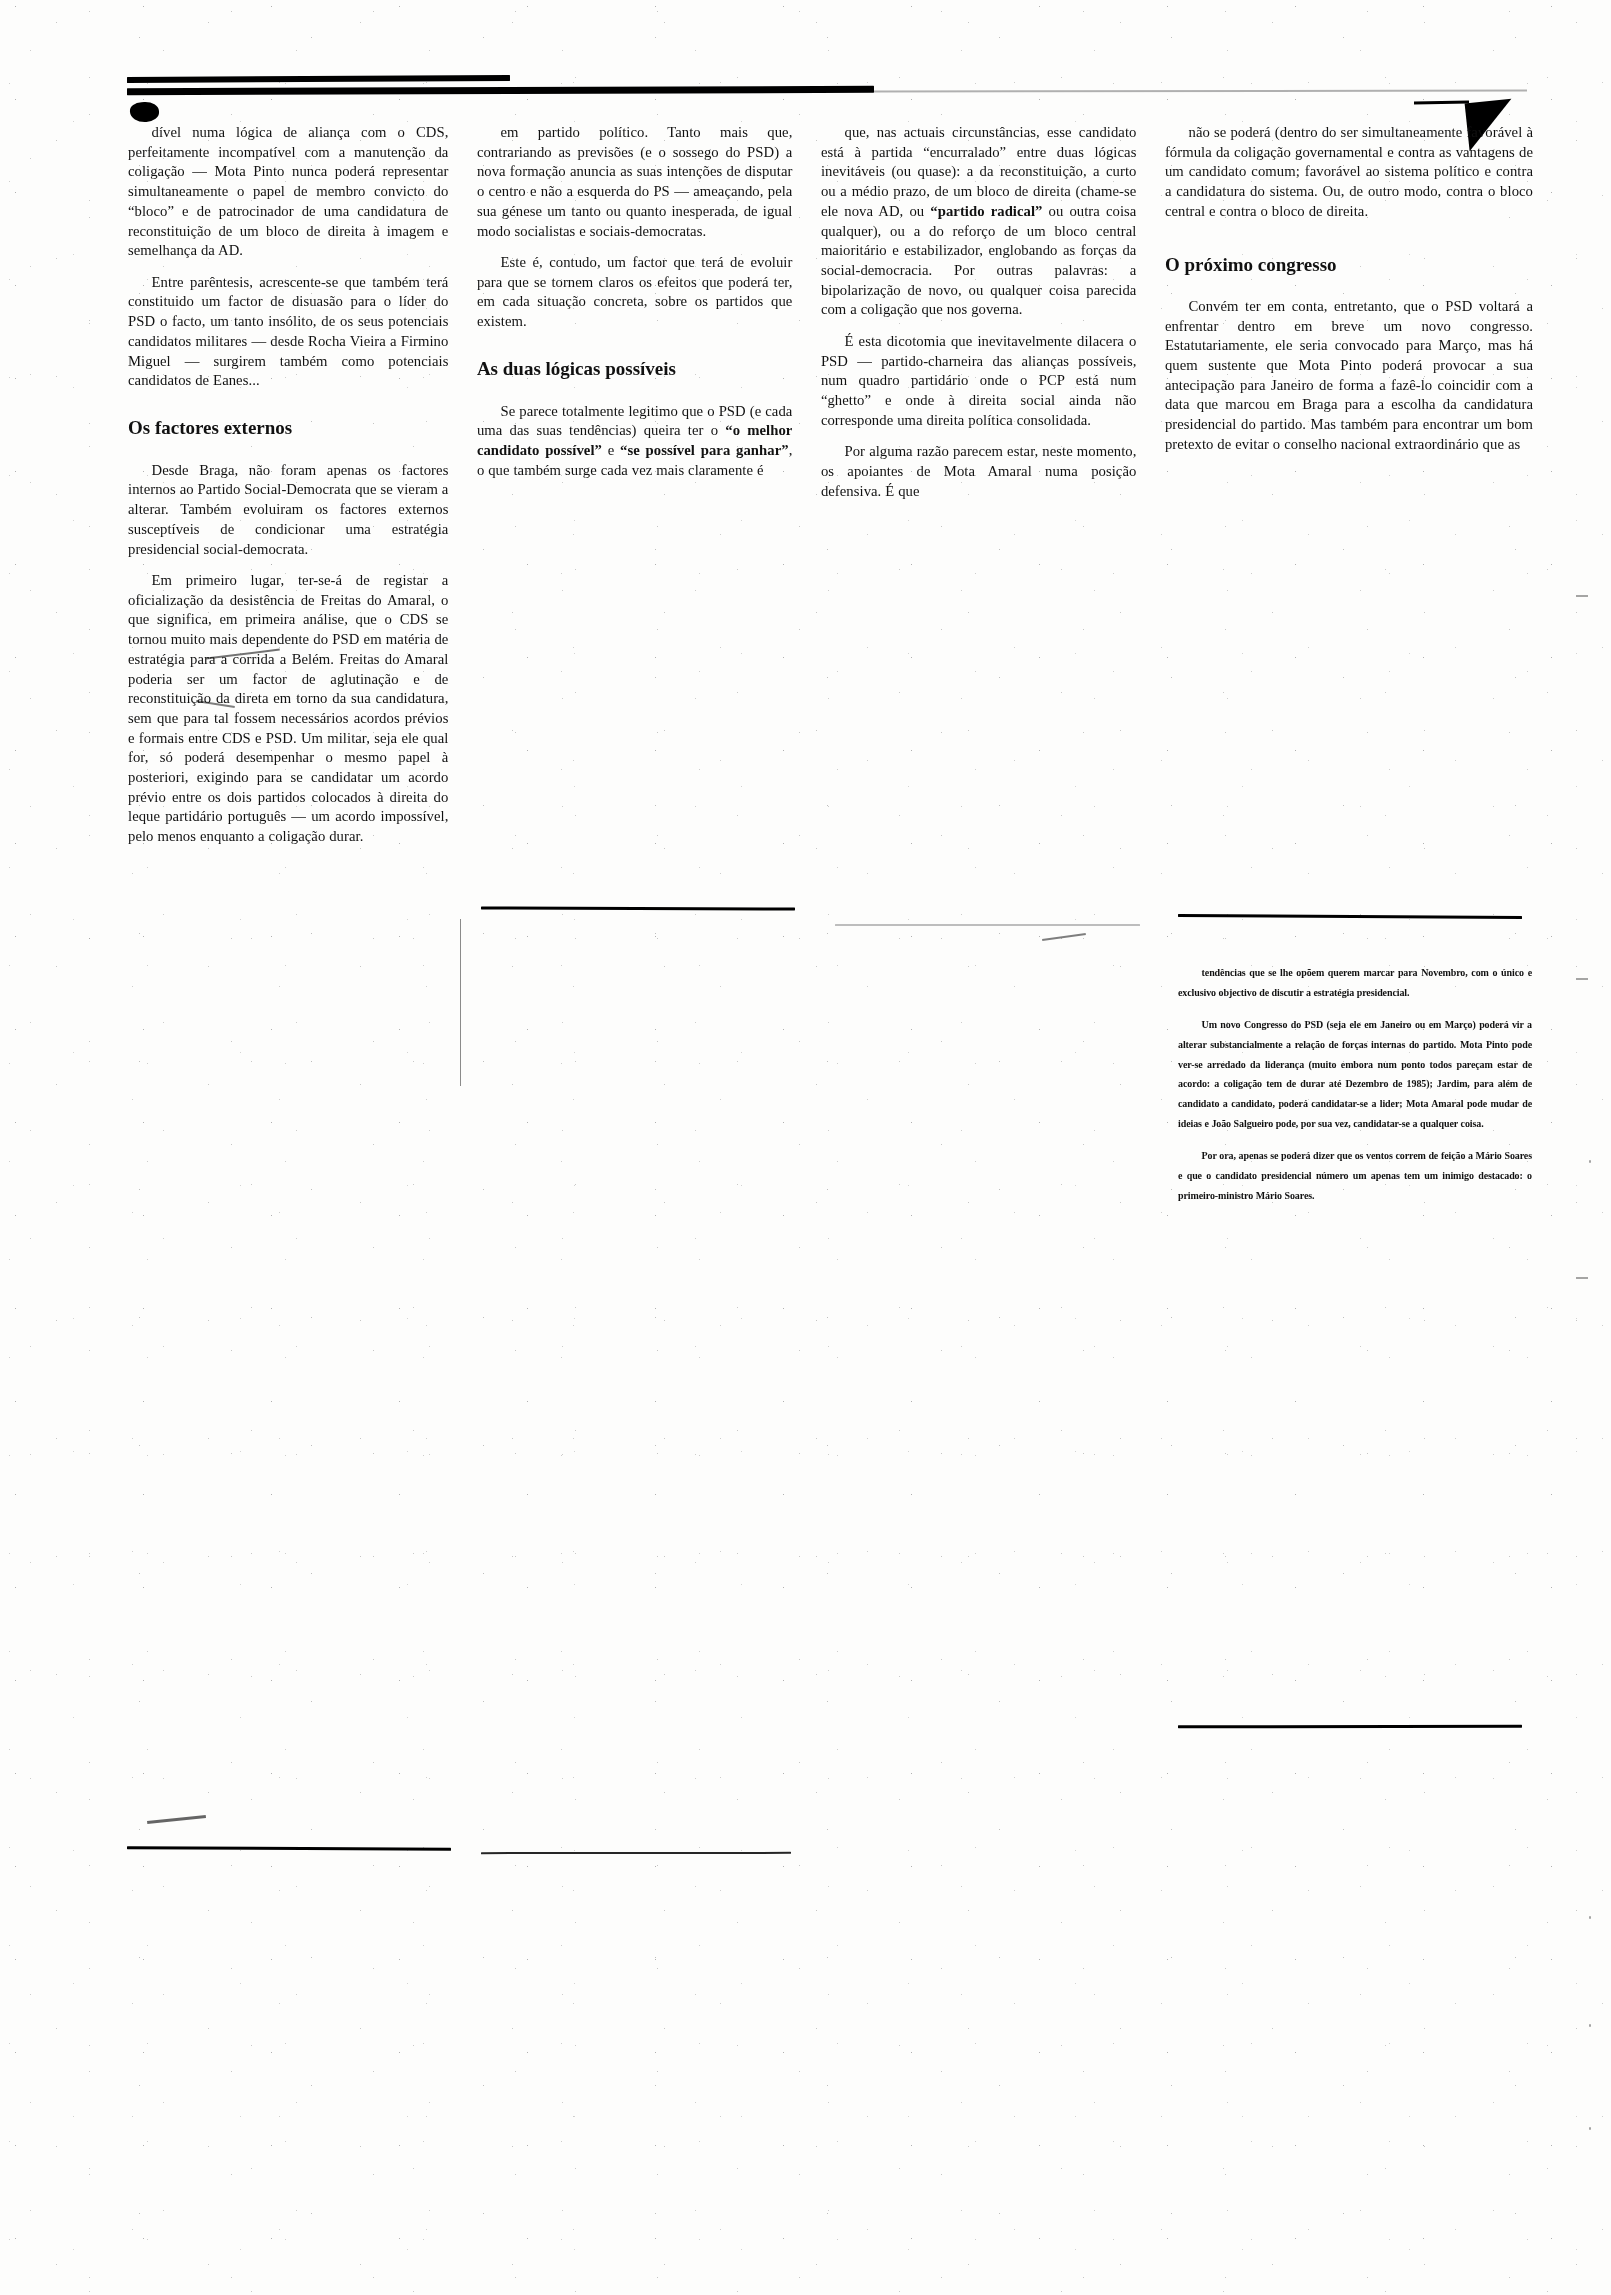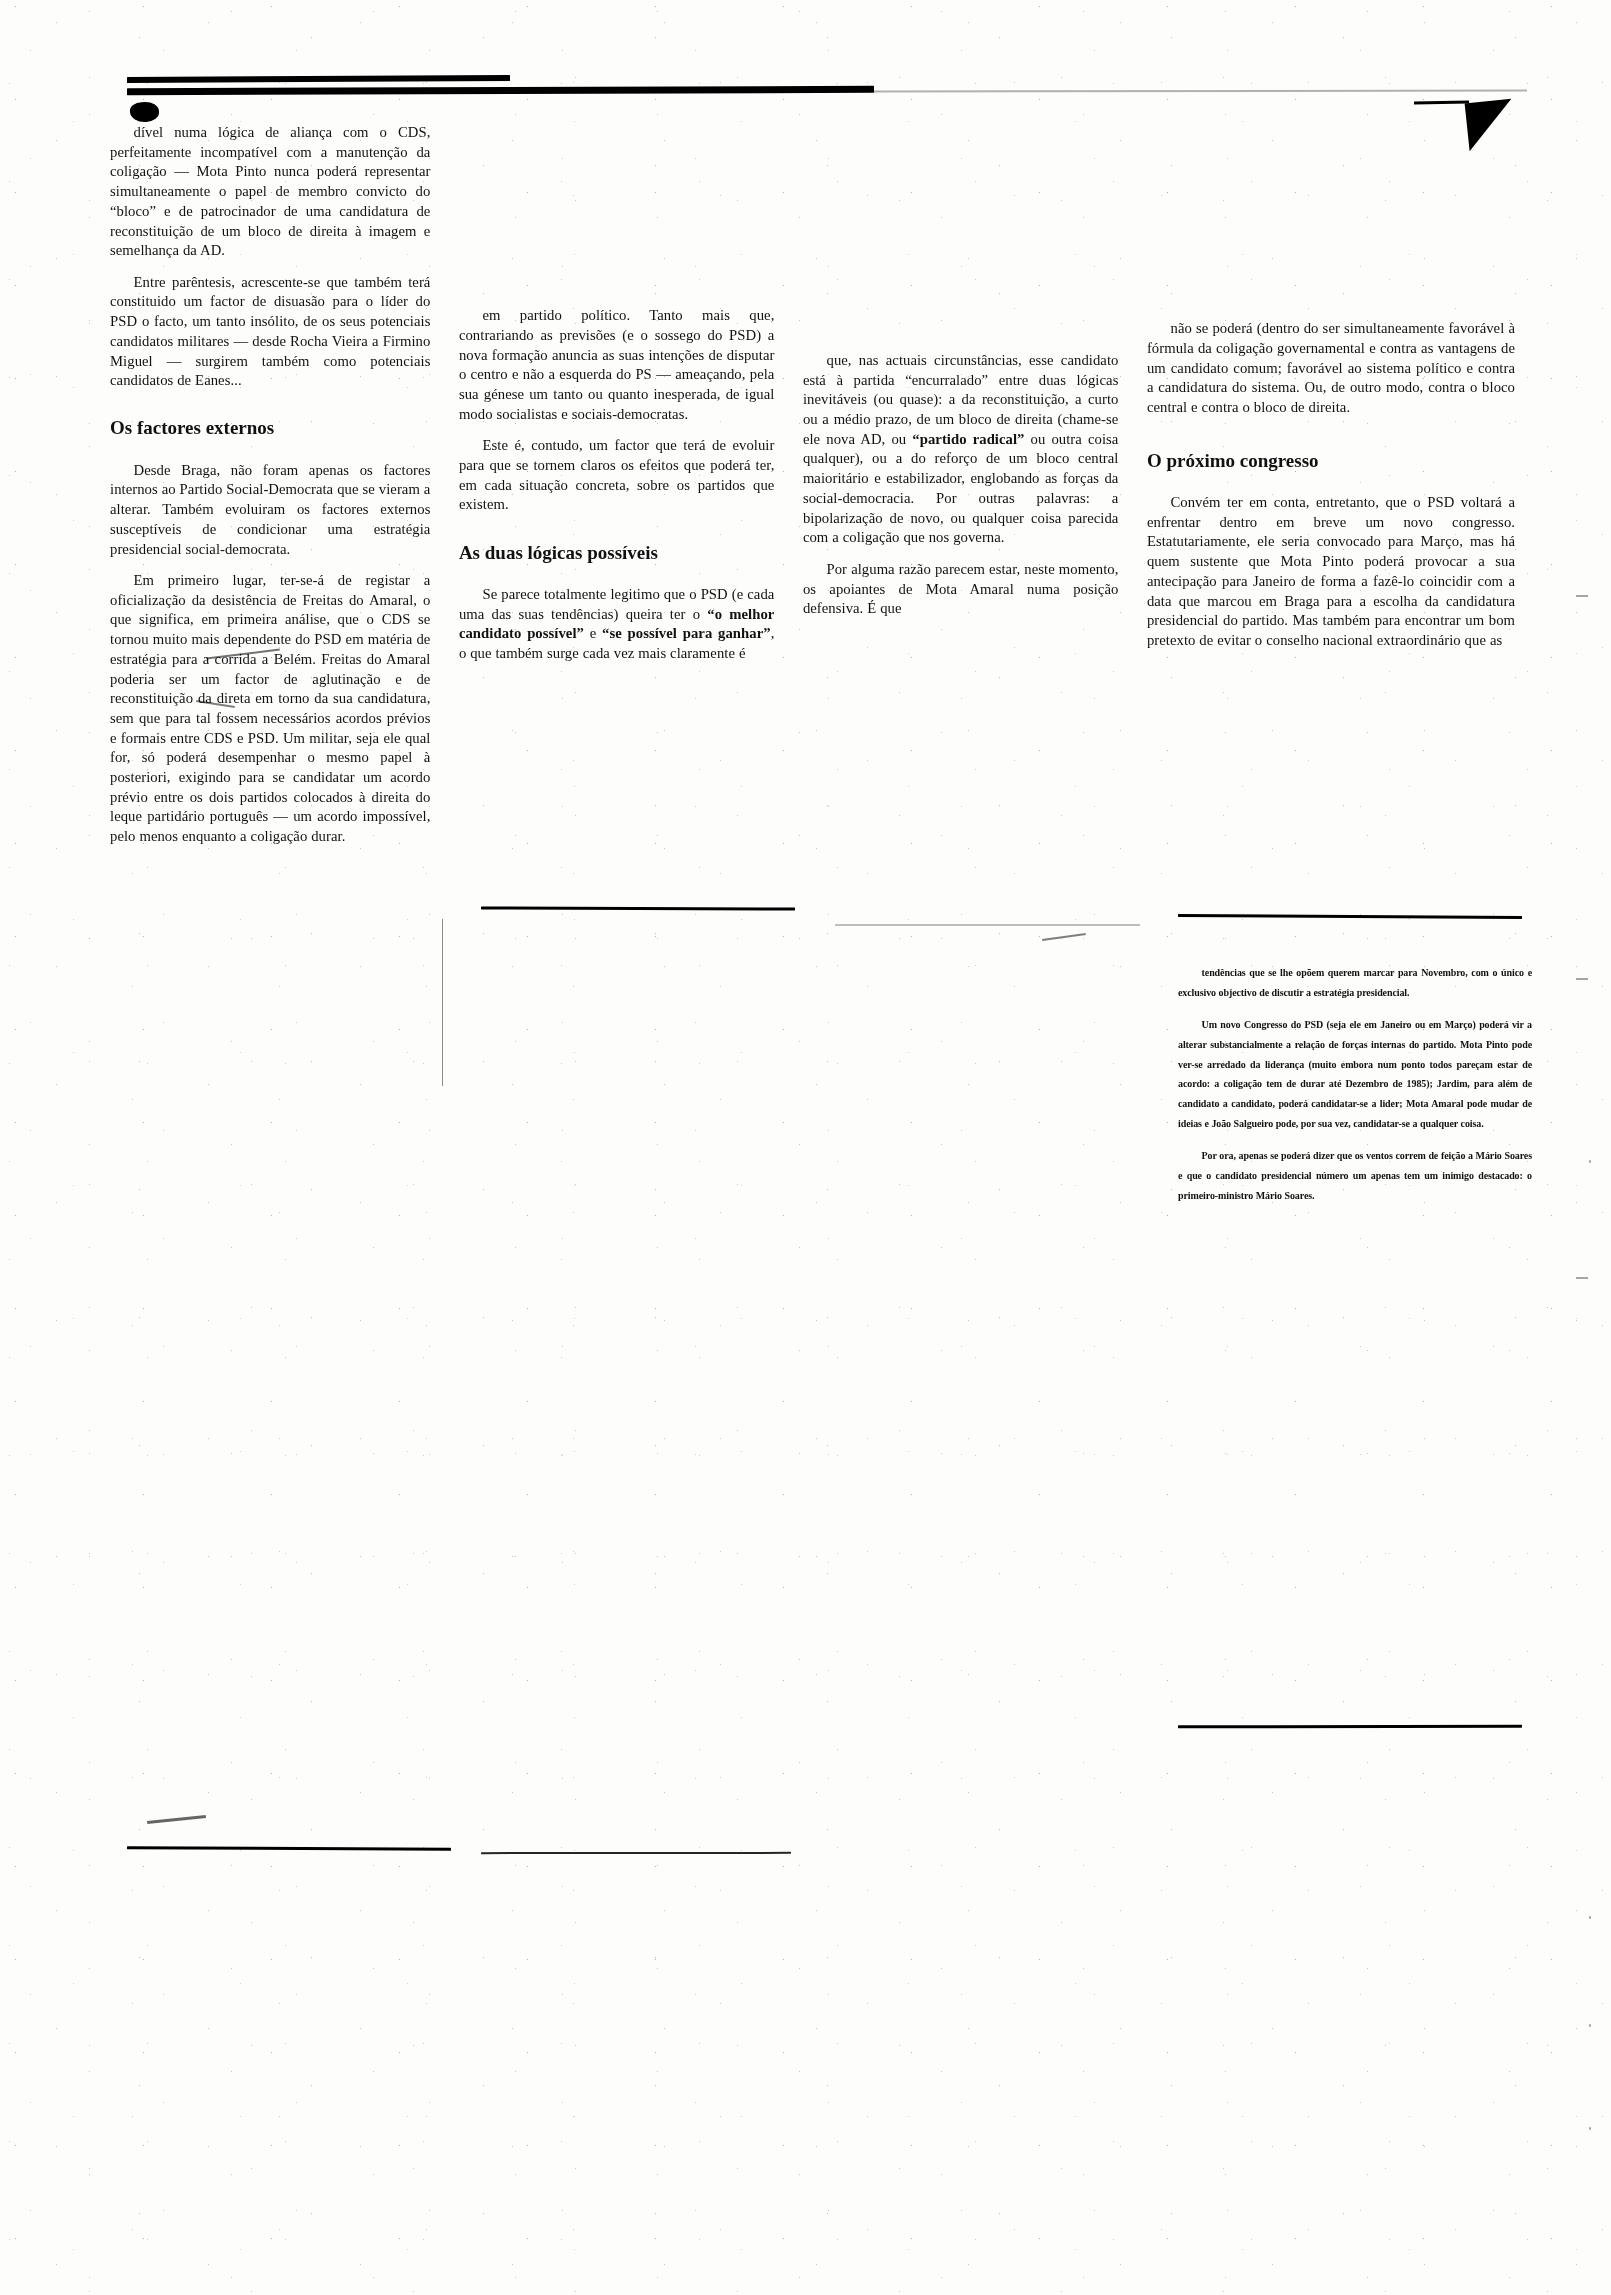--- a/index.html
+++ b/index.html
@@ -69,24 +69,23 @@
     border-bottom:48px solid transparent;
     transform:rotate(-6deg);
   }
   .corner-wedge-rule {
     position:absolute; left:1414px; top:101px; width:55px; height:2.5px;
     background:#000; transform:rotate(-1.2deg);
   }
 
   
   .cols {
-    position:absolute; left:110px; top:123px; width:1405px;
+    position:absolute; left:128px; top:123px; width:1405px;
     display:flex;
     gap:0;
-    align-items:center;
   }
   .col {
     position:relative;
     box-sizing:border-box;
   }
   .col-1 { width:344px; padding-right:23.6px; }
   .col-2 { width:344px; padding:0 23.6px 0 4.9px; }
   .col-3 { width:344px; padding:0 23.6px 0 4.9px; }
   .col-4 { width:373px; padding-left:4.9px; }
 
@@ -180,20 +179,21 @@
 
     <div class="col col-2">
       <p>em partido político. Tanto mais que, contrariando as previsões (e o sossego do PSD) a nova formação anuncia as suas intenções de disputar o centro e não a esquerda do PS — ameaçando, pela sua génese um tanto ou quanto inesperada, de igual modo socialistas e sociais-democratas.</p>
       <p>Este é, contudo, um factor que terá de evoluir para que se tornem claros os efeitos que poderá ter, em cada situação concreta, sobre os partidos que existem.</p>
       <h2>As duas lógicas possíveis</h2>
       <p><span>Se parece totalmente legitimo que o PSD (e cada uma das suas tendências) queira ter o </span><span class="b">“o melhor candidato possível”</span><span> e </span><span class="b">“se possível para ganhar”</span><span>, o que também surge cada vez mais claramente é</span></p>
     </div>
 
     <div class="col col-3">
       <p><span>que, nas actuais circunstâncias, esse candidato está à partida “encurralado” entre duas lógicas inevitáveis (ou quase): a da reconstituição, a curto ou a médio prazo, de um bloco de direita (chame-se ele nova AD, ou </span><span class="b">“partido radical”</span><span> ou outra coisa qualquer), ou a do reforço de um bloco central maioritário e estabilizador, englobando as forças da social-democracia. Por outras palavras: a bipolarização de novo, ou qualquer coisa parecida com a coligação que nos governa.</span></p>
+      <p>É esta dicotomia que inevitavelmente dilacera o PSD — partido-charneira das alianças possíveis, num quadro partidário onde o PCP está num “ghetto” e onde à direita social ainda não corresponde uma direita política consolidada.</p>
       <p>Por alguma razão parecem estar, neste momento, os apoiantes de Mota Amaral numa posição defensiva. É que</p>
     </div>
 
     <div class="col col-4">
       <p>não se poderá (dentro do ser simultaneamente favorável à fórmula da coligação governamental e contra as vantagens de um candidato comum; favorável ao sistema político e contra a candidatura do sistema. Ou, de outro modo, contra o bloco central e contra o bloco de direita.</p>
       <h2 class="lead">O próximo congresso</h2>
       <p>Convém ter em conta, entretanto, que o PSD voltará a enfrentar dentro em breve um novo congresso. Estatutariamente, ele seria convocado para Março, mas há quem sustente que Mota Pinto poderá provocar a sua antecipação para Janeiro de forma a fazê-lo coincidir com a data que marcou em Braga para a escolha da candidatura presidencial do partido. Mas também para encontrar um bom pretexto de evitar o conselho nacional extraordinário que as</p>
     </div>
   </div>
 

